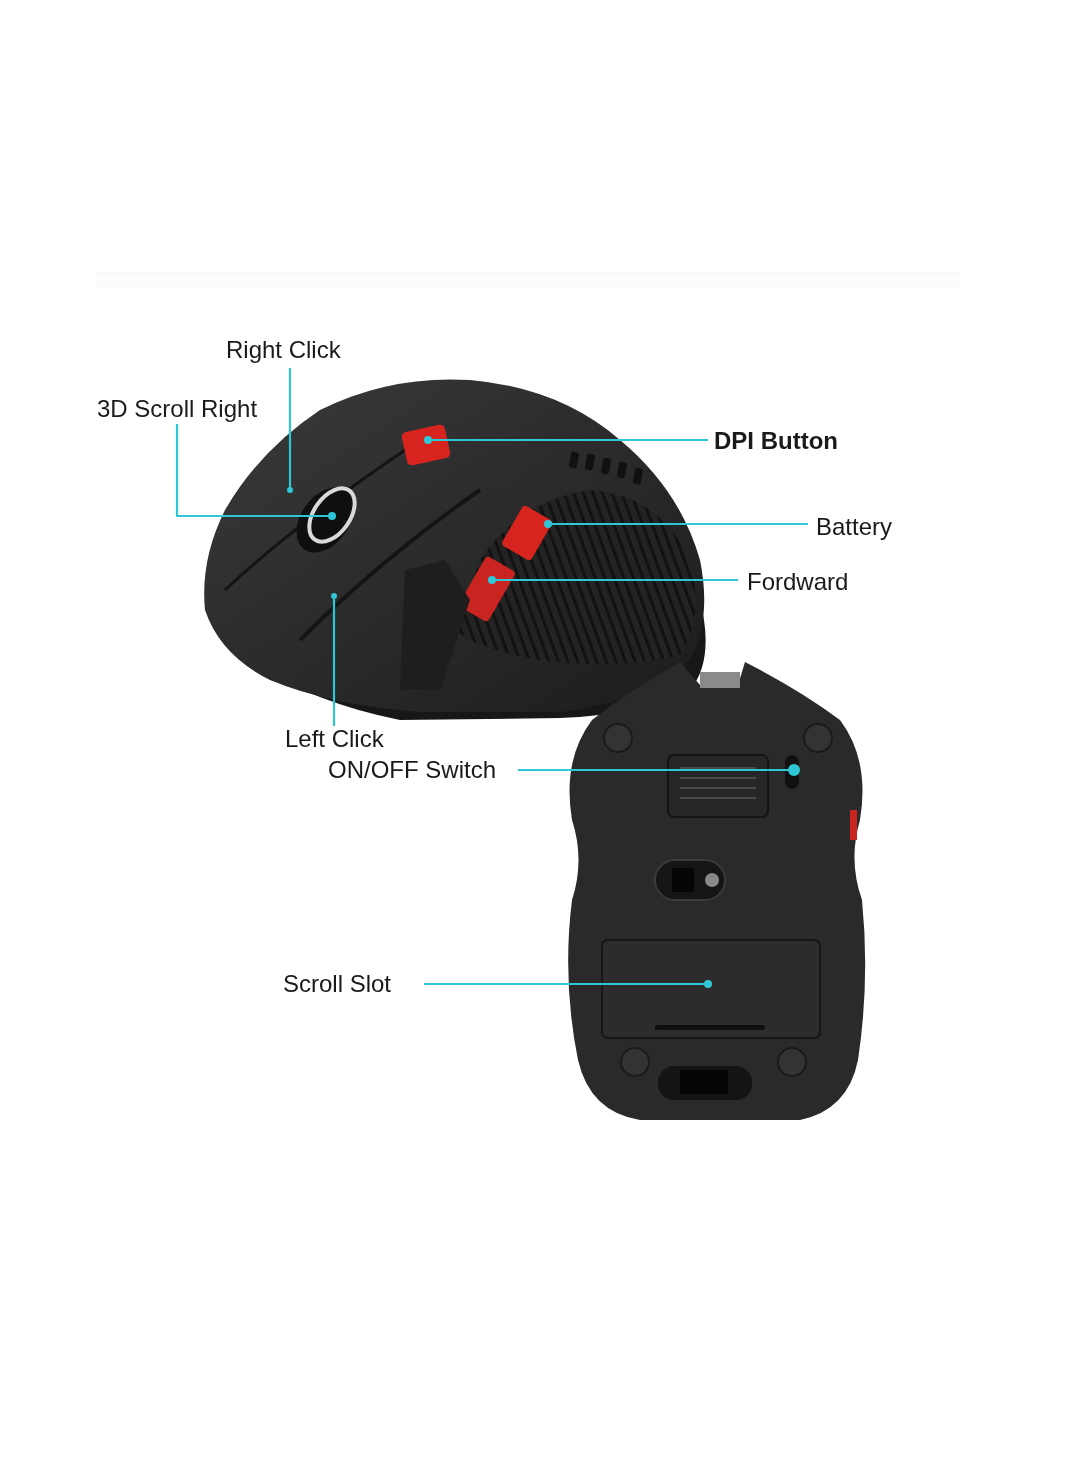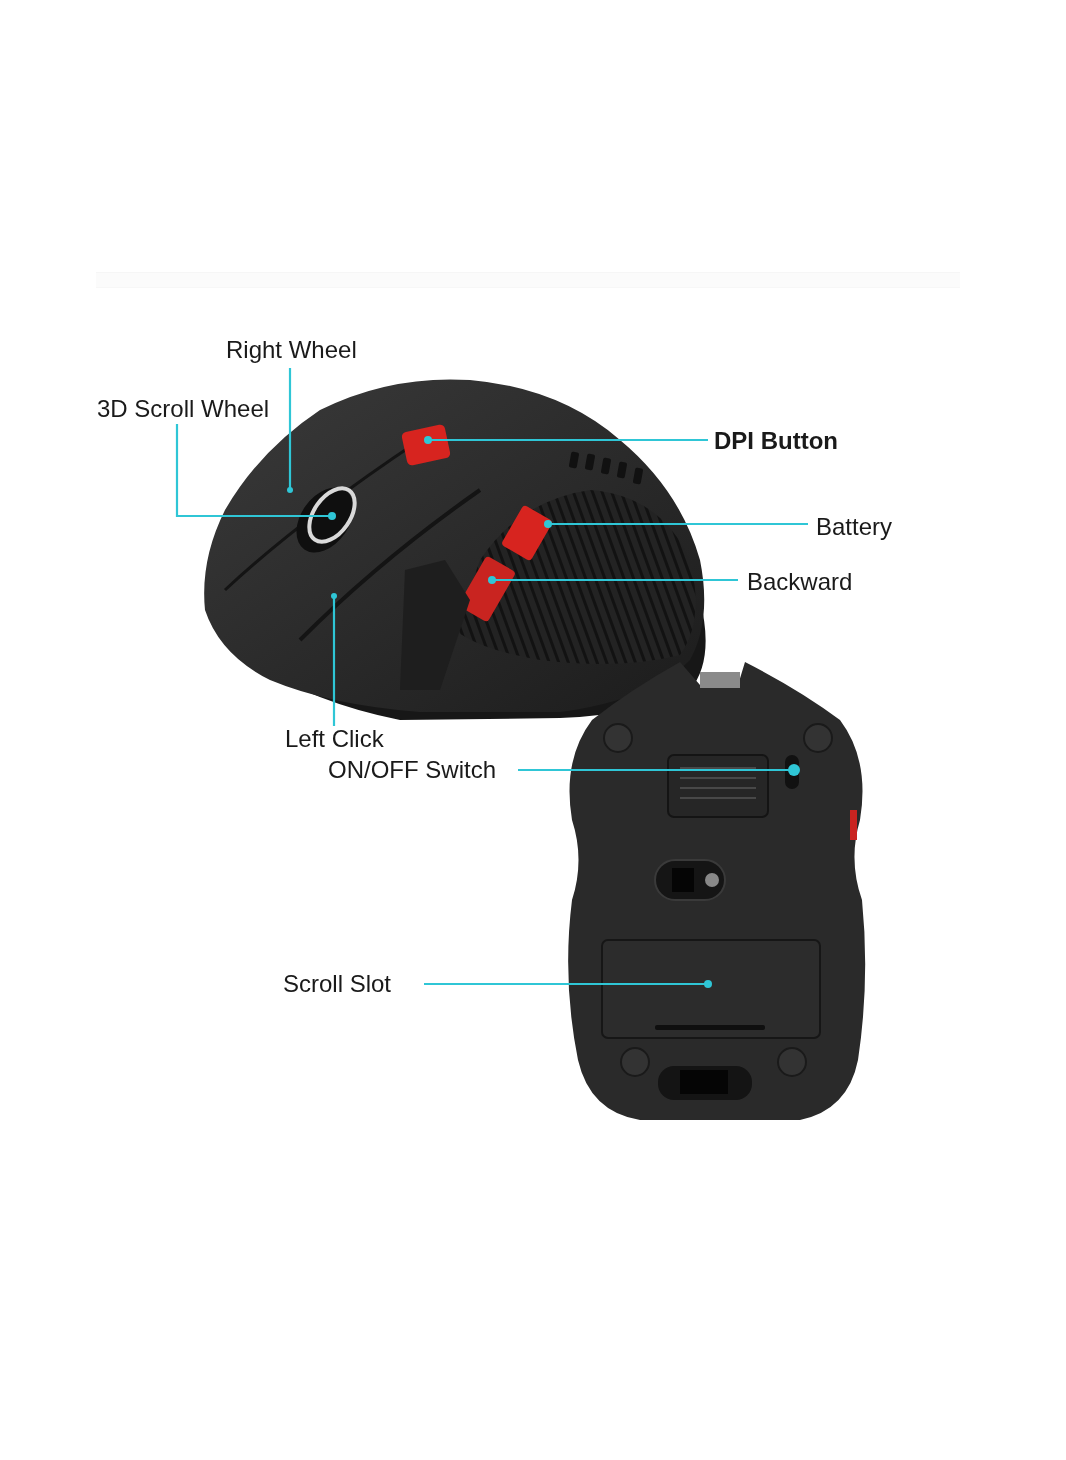--- a/index.html
+++ b/index.html
@@ -105,20 +105,20 @@
     <circle cx="332" cy="516" r="4"></circle>
     <circle cx="428" cy="440" r="4"></circle>
     <circle cx="548" cy="524" r="4"></circle>
     <circle cx="492" cy="580" r="4"></circle>
     <circle cx="334" cy="596" r="3"></circle>
     <circle cx="794" cy="770" r="6"></circle>
     <circle cx="708" cy="984" r="4"></circle>
   </g>
 </svg>
 
-<div class="label" style="left:226px; top:338px;">Right Wheel</div>
-<div class="label" style="left:97px; top:397px;">3D Scroll Wheel</div>
+<div class="label" style="left:226px; top:338px;">Right Click</div>
+<div class="label" style="left:97px; top:397px;">3D Scroll Right</div>
 <div class="label" style="left:714px; top:429px;font-weight:bold;">DPI Button</div>
 <div class="label" style="left:816px; top:515px;">Battery</div>
-<div class="label" style="left:747px; top:570px;">Backward</div>
+<div class="label" style="left:747px; top:570px;">Fordward</div>
 <div class="label" style="left:285px; top:727px;">Left Click</div>
 <div class="label" style="left:328px; top:758px;">ON/OFF Switch</div>
 <div class="label" style="left:283px; top:972px;">Scroll Slot</div>
 
 </body></html>

